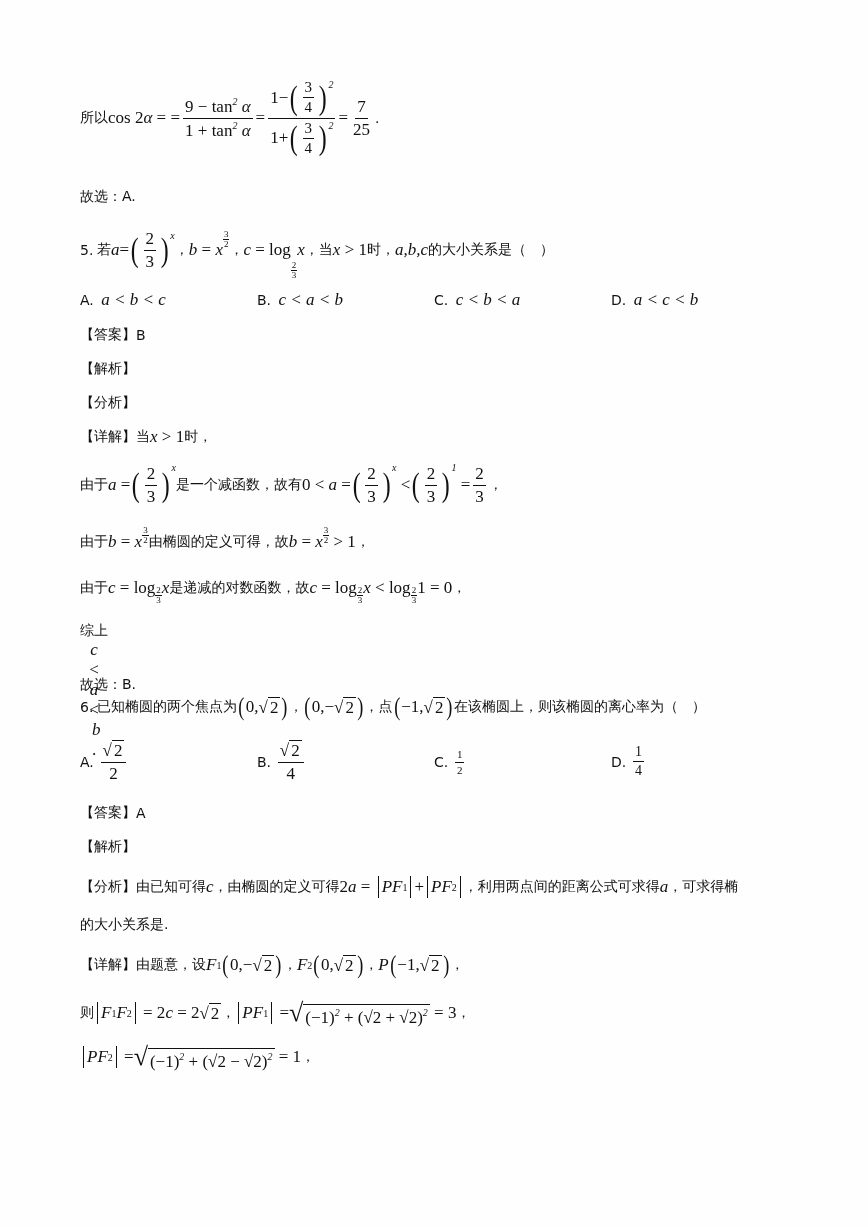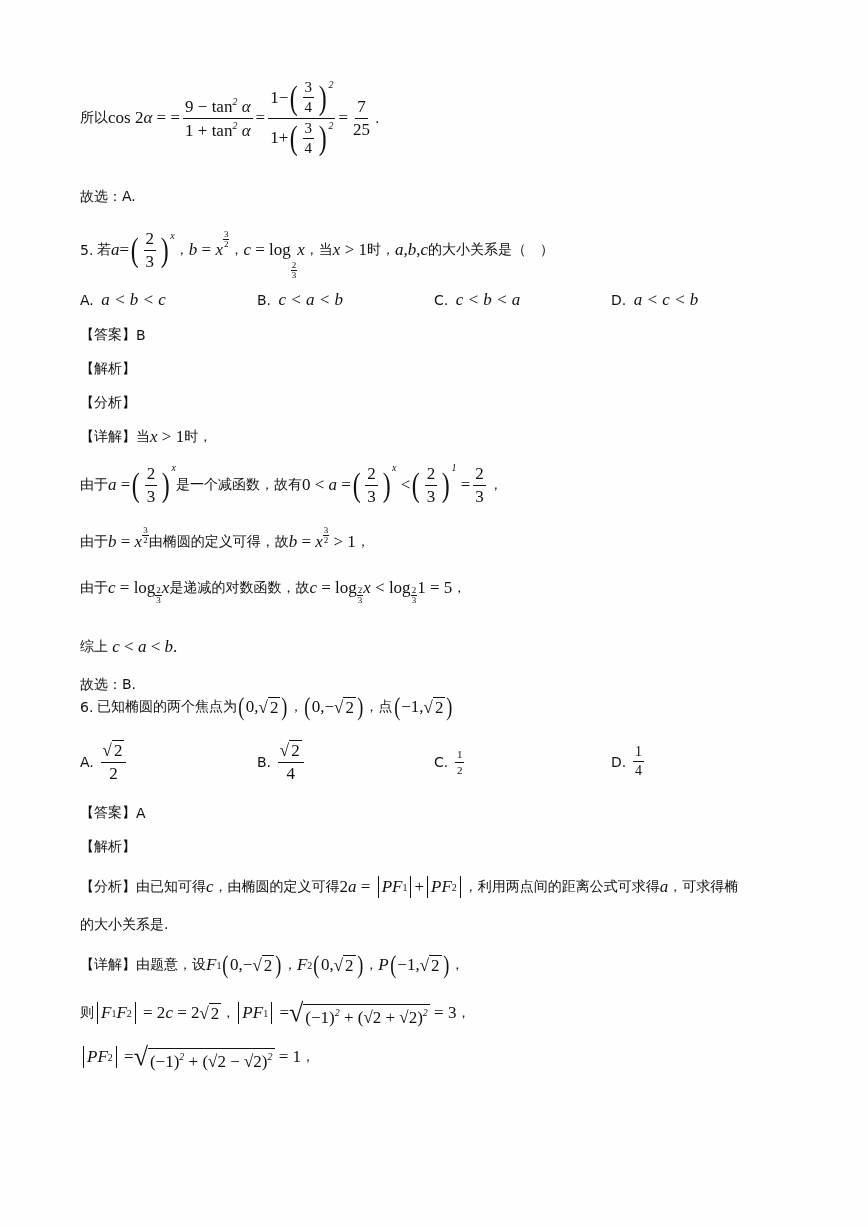--- a/index.html
+++ b/index.html
@@ -189,25 +189,25 @@
     <span class="tfrac" style="margin-bottom:-14px;">
       <span class="tn">2</span>
       <span>3</span>
     </span>
     <span class="m">x</span>
     <span class="m r">&nbsp;&lt;&nbsp;log</span>
     <span class="tfrac" style="margin-bottom:-14px;">
       <span class="tn">2</span>
       <span>3</span>
     </span>
-    <span class="m r">1 = 5</span>
-  <span class="cjk">，</span>
-</div>
-
-<div class="line" style="top:637px;">
+    <span class="m r">1 = 0</span>
+  <span class="cjk">，</span>
+</div>
+
+<div class="line" style="top:622px;flex-direction:column;">
   <span class="cjk">综上</span>
   <span class="m">&nbsp;c&nbsp;</span>
     <span class="m r">&lt;</span>
     <span class="m">&nbsp;a&nbsp;</span>
     <span class="m r">&lt;</span>
     <span class="m">&nbsp;b</span>
     <span class="m r">.</span>
 </div>
 <div class="line cjk" style="top:676px;">
   <span>故选：B.</span>
@@ -224,20 +224,21 @@
   <span class="big" style="font-size:26px;">(</span><span class="m r">0,−</span><span class="sqrt m">
       <span class="r">√</span>
       <span class="rad">2</span>
     </span><span class="big" style="font-size:26px;">)</span>
   <span class="cjk">，</span>
   <span class="cjk">点</span>
   <span class="big" style="font-size:26px;">(</span><span class="m r">−1,</span><span class="sqrt m">
       <span class="r">√</span>
       <span class="rad">2</span>
     </span><span class="big" style="font-size:26px;">)</span>
+  <span class="cjk">在该椭圆上，则该椭圆的离心率为（　）</span>
 </div>
 
 <div class="opt" style="top:740px;left:80px;">
   <span class="cjk">A.</span>&nbsp;
   <span class="frac m r" style="font-style:normal;">
       <span class="num"><span class="sqrt">
           <span>√</span>
           <span class="rad">2</span>
         </span></span>
       <span class="den">2</span>

